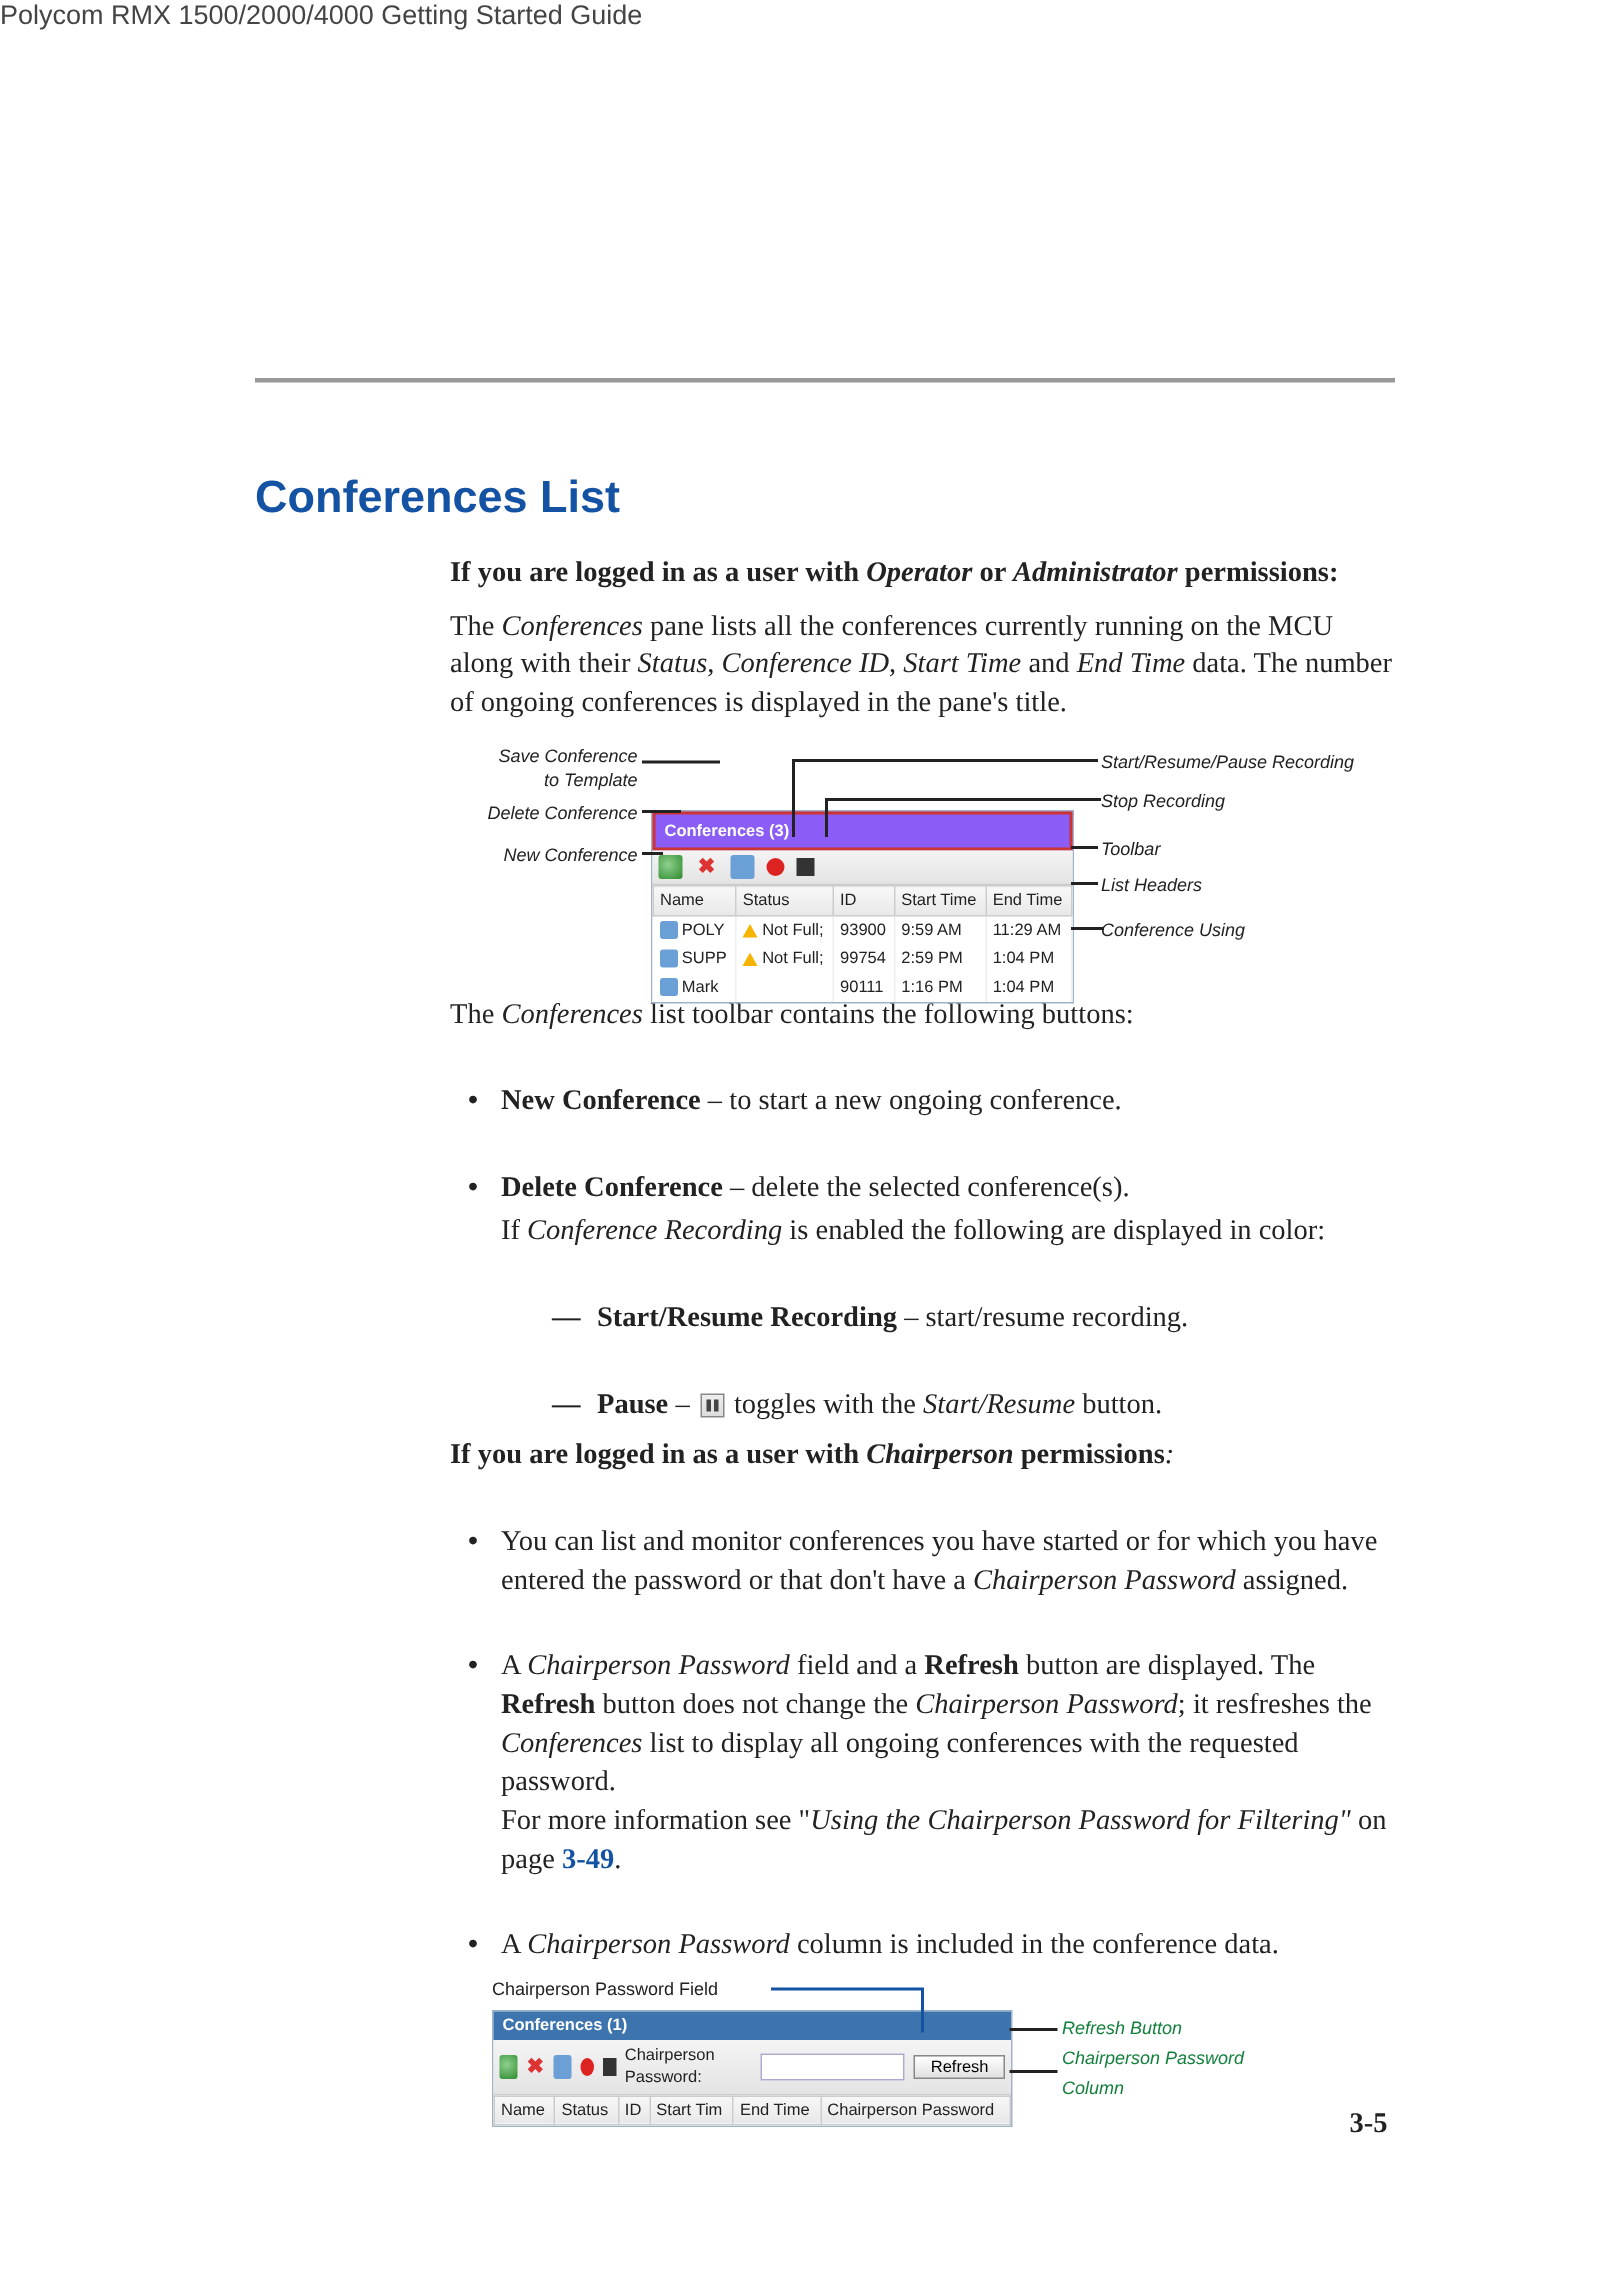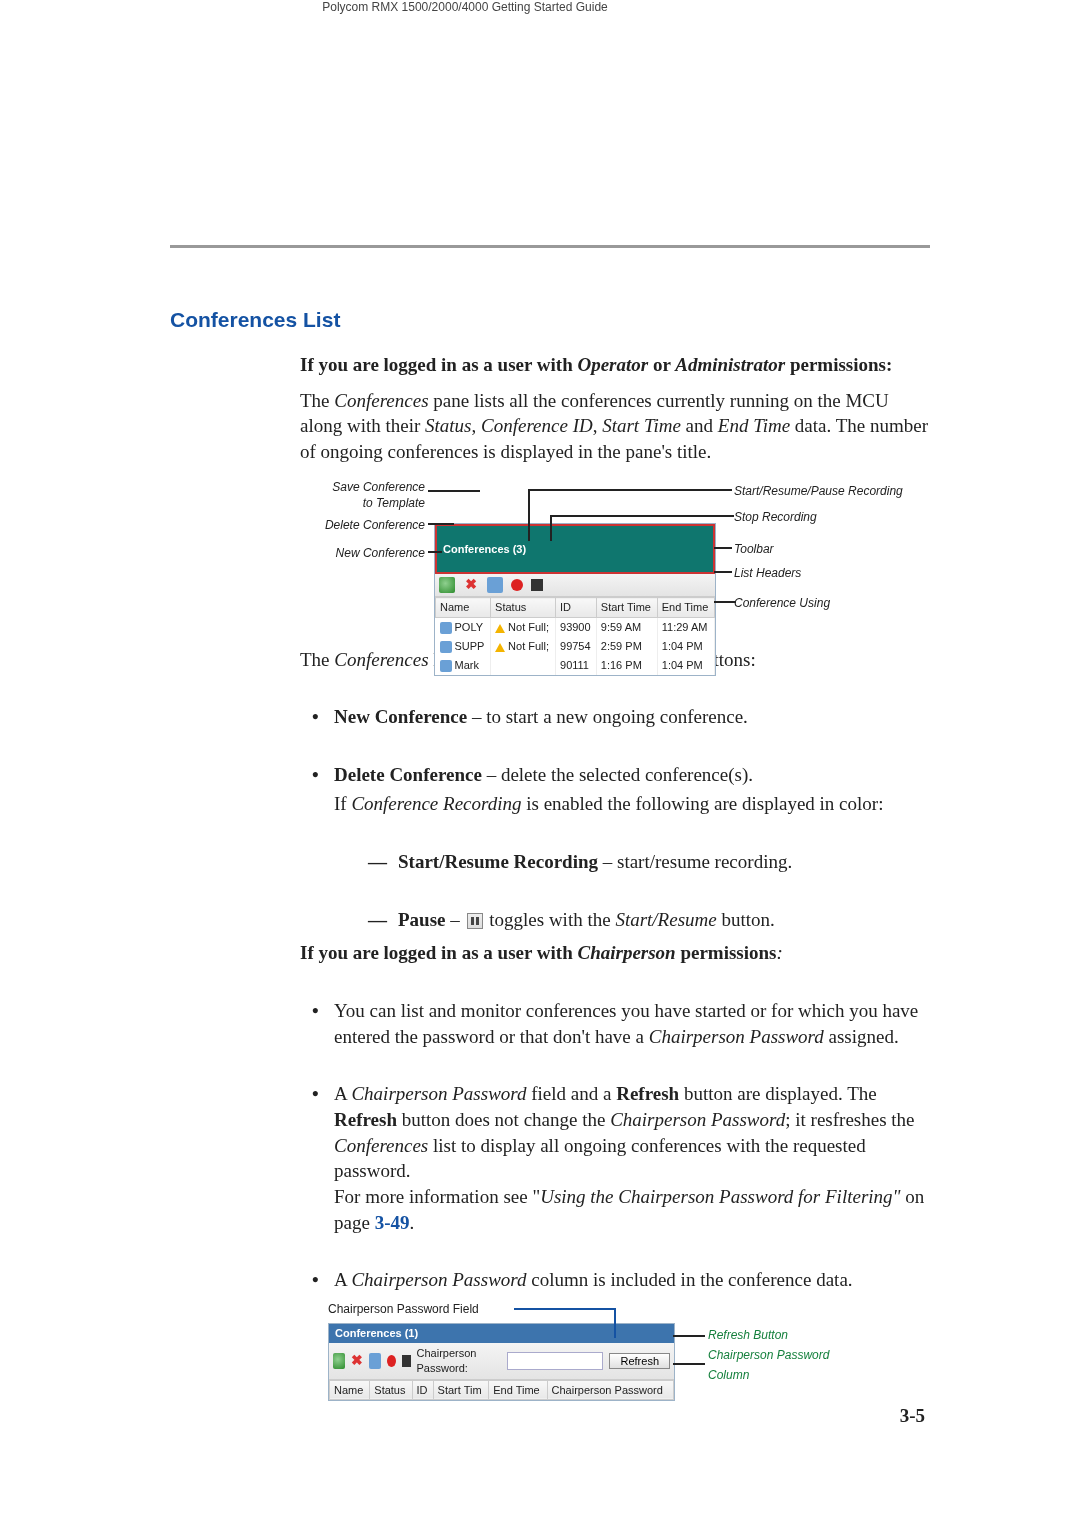--- a/index.html
+++ b/index.html
@@ -13,30 +13,30 @@
     min-height: 1527px;
     padding: 0;
     box-sizing: border-box;
     position: relative;
   }
   .header-line {
     border-top: 3px solid #999;
     margin: 225px 150px 0 170px;
   }
   .header-text {
-    text-align: center;
-    font-size: 12px;
+    text-align: left;
+    font-size: 18px;
     color: #444;
     padding: 0 150px 6px 0;
     font-family: Arial, sans-serif;
   }
   .section-title {
     color: #1452a3;
     font-weight: 700;
-    font-size: 21px;
+    font-size: 30px;
     margin: 60px 0 20px 170px;
     font-family: Arial, sans-serif;
   }
   .content {
     margin: 0 150px 0 300px;
     font-size: 19px;
     line-height: 1.35;
   }
   .content p { margin: 0 0 10px 0; }
   .ital { font-style: italic; }
@@ -71,22 +71,22 @@
   .conf-labels-left div { position:absolute; right:0; white-space:nowrap; text-align:left; }
   .conf-labels-left .l1a { top:0; }
   .conf-labels-left .l1b { top:16px; }
   .conf-labels-left .l2 { top:38px;}
   .conf-labels-left .l3 { top:66px;}
   .conf-panel {
     position: absolute; left: 140px; top: 44px; width: 280px;
     border: 1px solid #9db3c8;
   }
   .conf-title-bar {
-    background:#0f766e; color:#fff; font-weight:700; font-size:11px;
-    padding:16px 6px; border:2px solid #c33;
+    background:#8b5cf6; color:#fff; font-weight:700; font-size:11px;
+    padding:4px 6px; border:2px solid #c33;
   }
   .conf-toolbar {
     background: linear-gradient(#f4f4f4,#e4e4e4);
     padding: 3px 4px; display:flex; gap:8px; align-items:center;
     border-bottom:1px solid #ccc;
   }
   .tb-icon { width:16px; height:16px; display:inline-block; }
   .ic-new { background: radial-gradient(circle at 40% 40%, #8fd08f, #2c8b2c); border-radius:2px; }
   .ic-del { color:#d33; font-weight:700; font-size:14px; line-height:14px; text-align:center; }
   .ic-save { background: #6aa0d6; border-radius:2px; position:relative; }

